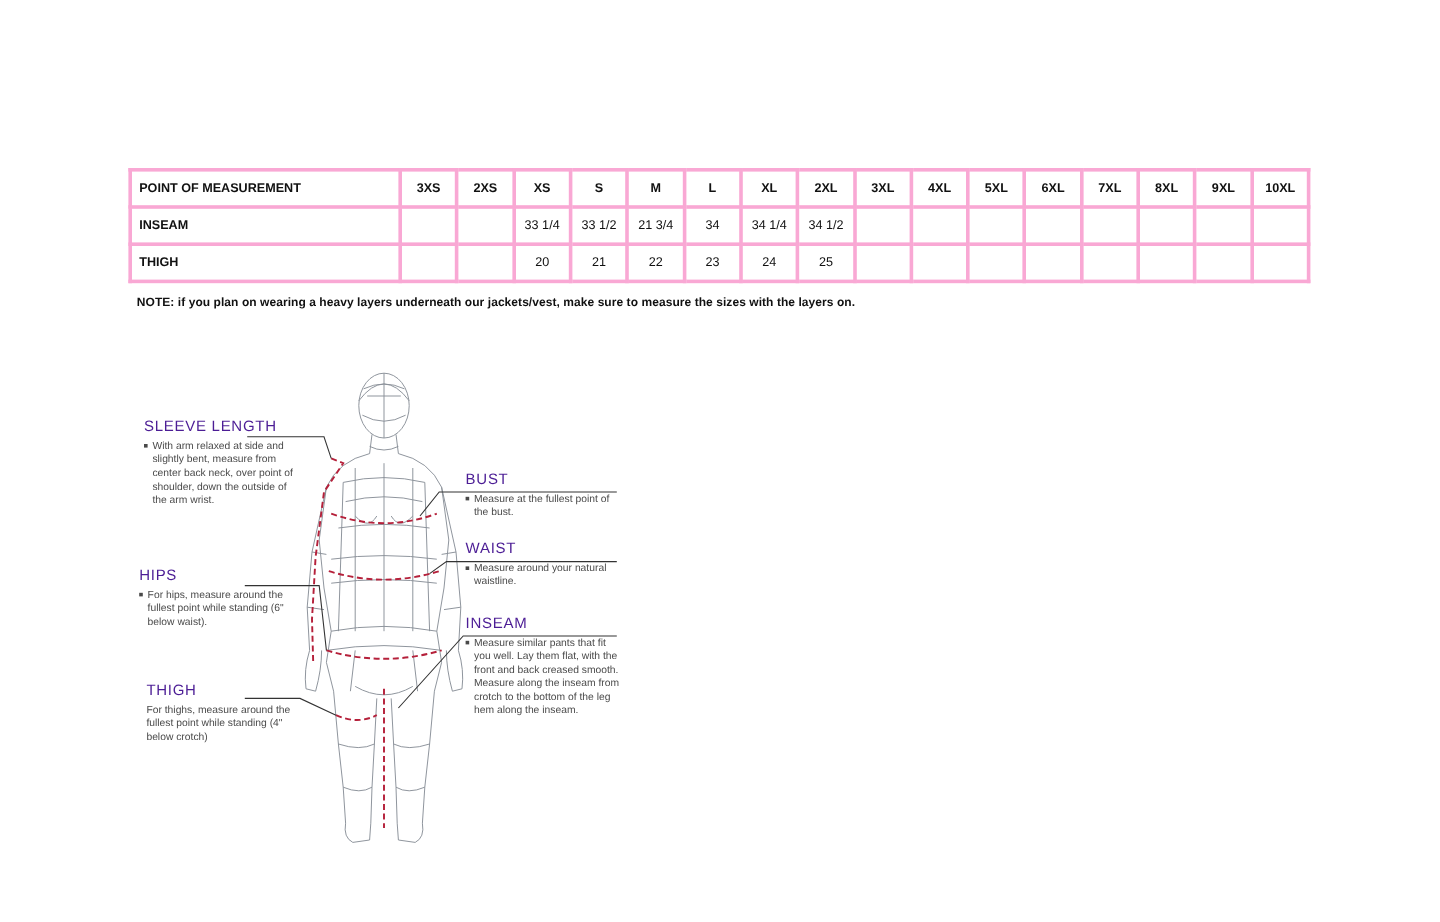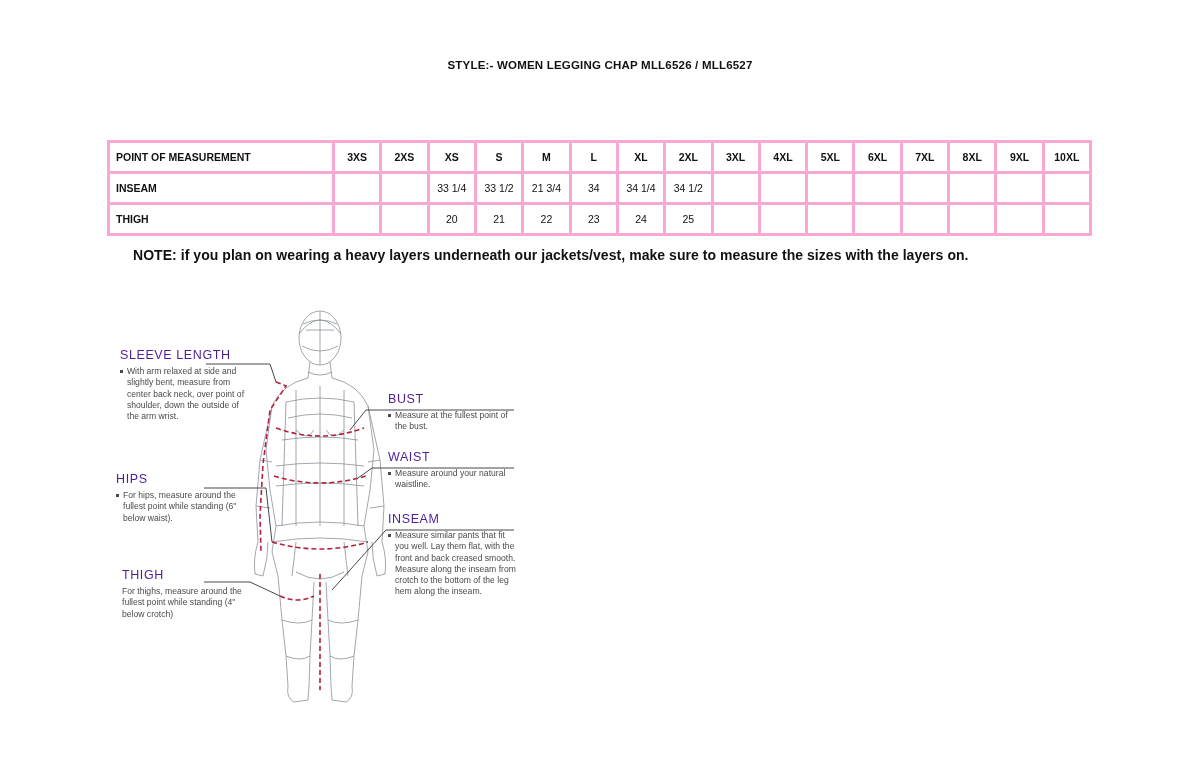--- a/index.html
+++ b/index.html
@@ -71,23 +71,23 @@
     font-weight: bold;
     font-size: 10.5px;
   }
   table.size-table td.val {
     font-weight: normal;
   }
 
   
   .note {
     position: absolute;
-    left: 109px;
+    left: 90px;
     top: 247px;
-    font-size: 14px;
+    font-size: 10px;
     font-weight: bold;
     color: #111;
     letter-spacing: 0.05px;
     padding-left: 24px;
   }
 
   
   .diagram {
     position: absolute;
     left: 100px;
@@ -147,21 +147,20 @@
   .cal-waist { left: 288px; top: 160px; }
   .cal-waist .c-body { width: 118px; }
   .cal-inseam { left: 288px; top: 222px; }
   .cal-inseam .c-body { width: 124px; }
 </style>
 </head>
 <body>
 
 <div class="page">
 
-  <div class="doc-title">STYLE:- WOMEN LEGGING CHAP  MLL6526 / MLL6527</div>
 
   <div class="size-table-wrap">
     <table class="size-table">
       <thead>
         <tr>
           <th class="pom">POINT OF MEASUREMENT</th>
           <th>3XS</th>
           <th>2XS</th>
           <th>XS</th>
           <th>S</th>

